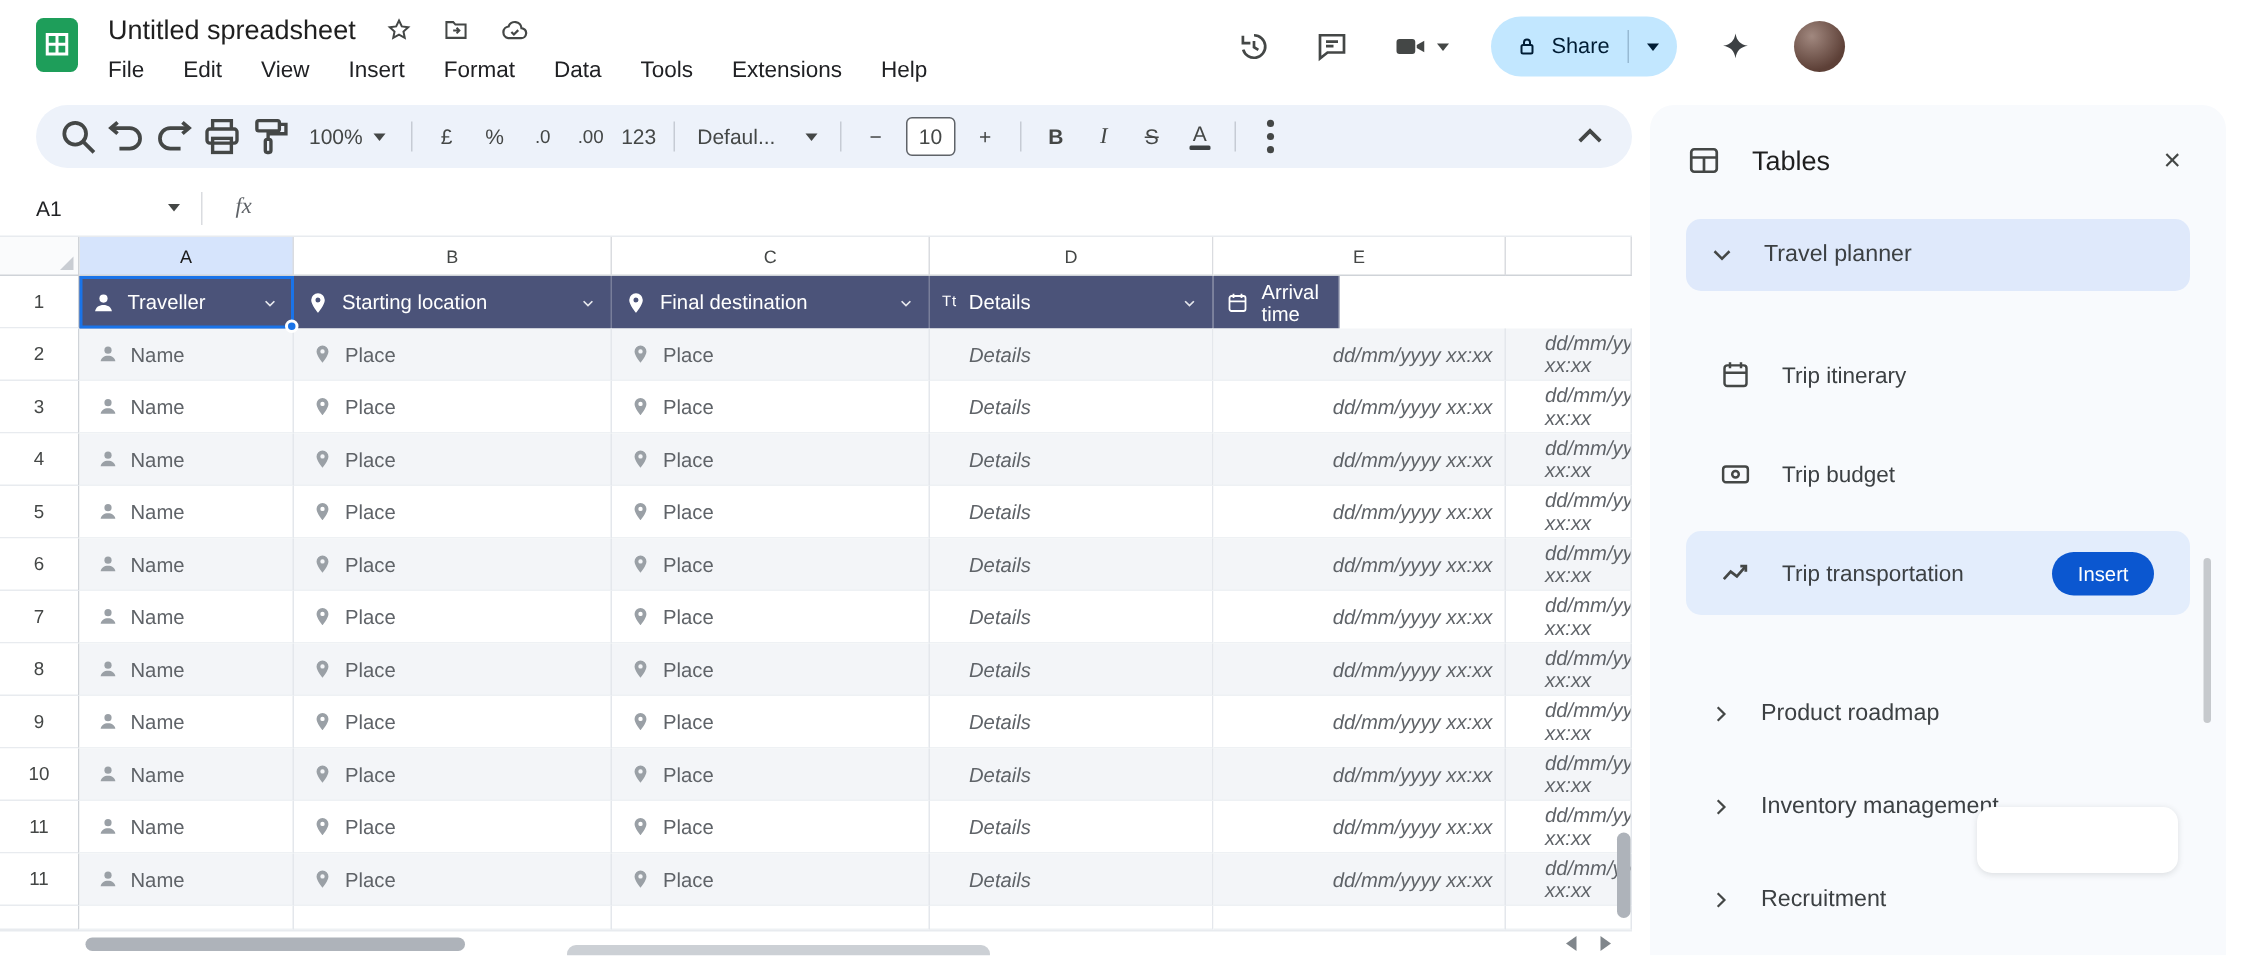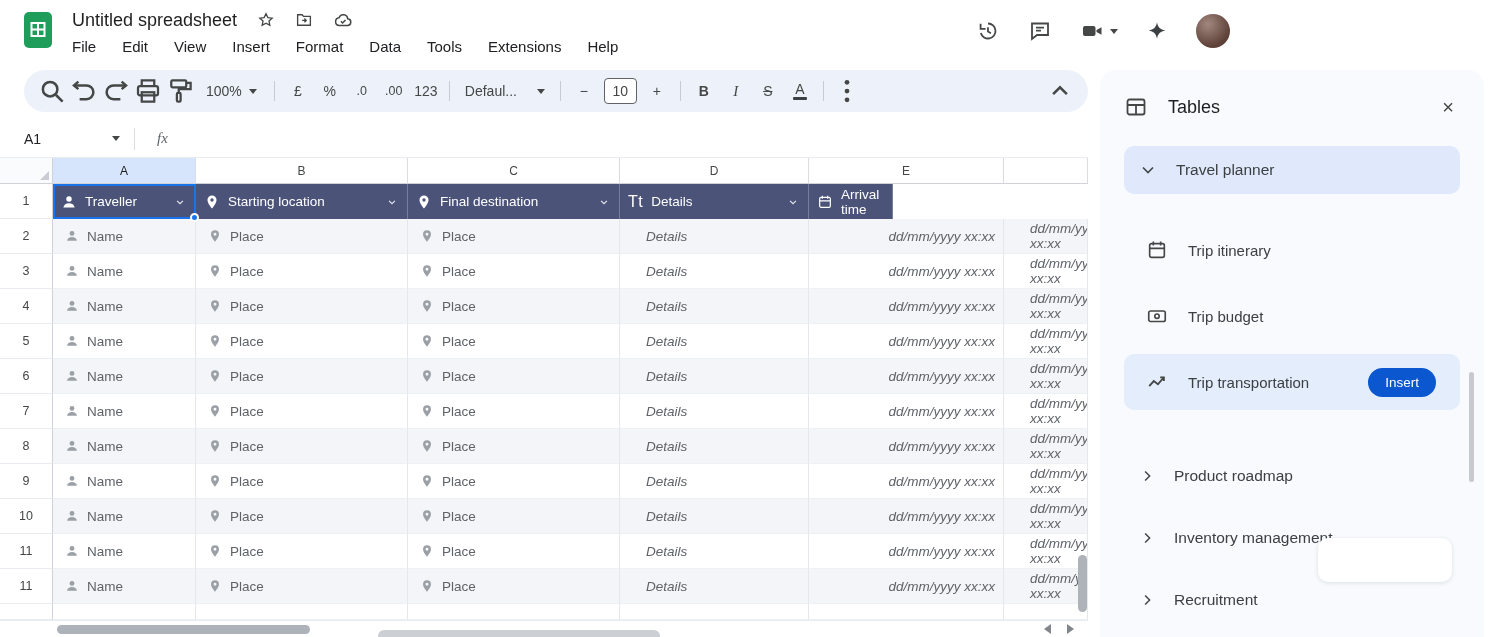--- a/index.html
+++ b/index.html
@@ -64,21 +64,21 @@
   .rowhdr{width:53px;flex:none;display:flex;align-items:center;justify-content:center;border-right:1px solid #cfd3d8;border-bottom:1px solid #e8ebef;color:#444746;font-size:12.5px;background:#fff;cursor:pointer}
   .cell{display:flex;align-items:center;border-right:1px solid #e4e7ec;border-bottom:1px solid #eef1f4;overflow:hidden;color:#5f6368;background:#fff;flex:none;cursor:cell}
   .grow.band .cell{background:#f3f5f8}
   .c-icon{padding-left:12px;gap:8px}
   .c-icon .icon{color:#9aa0a6}
   .c-italic{font-style:italic;padding-left:26px}
   .c-right{justify-content:flex-end;padding-right:8px;padding-left:0}
   .hcell{background:#4b5379;color:#fff;display:flex;align-items:center;padding-left:8px;gap:8px;border-right:1px solid rgba(255,255,255,.25);border-bottom:none;font-size:13.5px;flex:none;cursor:pointer}
   .hcell .icon{color:#fff}
   .hcell .chev{margin-left:auto;margin-right:8px;color:rgba(255,255,255,.85)}
-  .tt{font-size:16px;font-weight:500;letter-spacing:.5px}
+  .tt{font-size:10px;font-weight:500;letter-spacing:.5px}
   .sel-outline{position:absolute;left:53px;top:26px;width:143px;height:35px;border:2px solid #1a73e8;pointer-events:none}
   .sel-handle{position:absolute;left:190px;top:55px;width:9px;height:9px;border-radius:50%;background:#1a73e8;border:2px solid #fff}
 
   
   .hscroll{position:absolute;left:0;top:620px;width:1088px;height:17px;background:#fff;border-top:1px solid #e8ebef}
   .hthumb{position:absolute;left:57px;top:4px;width:253px;height:9px;background:#aeb3ba;border-radius:5px;cursor:grab}
   .harrows{position:absolute;right:14px;top:3px;display:flex;gap:16px;align-items:center}
   .tri-l{width:0;height:0;border-top:5px solid transparent;border-bottom:5px solid transparent;border-right:7px solid #80868b}
   .tri-r{width:0;height:0;border-top:5px solid transparent;border-bottom:5px solid transparent;border-left:7px solid #80868b}
   .vthumb{position:absolute;left:1078px;top:555px;width:9px;height:57px;background:#aeb3ba;border-radius:5px;cursor:grab}
@@ -164,20 +164,31 @@
         </span>
       <span class="cam-group">
         <span class="icon i24">
             <svg viewBox="0 0 24 24" fill="currentColor">
               <rect x="3" y="7" width="12.5" height="10" rx="2"></rect>
               <path d="M16.5 11l5-2.8v7.6l-5-2.8z"></path>
             </svg>
           </span>
         <span class="caret"></span>
       </span>
+      <span class="share-pill">
+        <span class="icon i16">
+            <svg viewBox="0 0 24 24" fill="none" stroke="currentColor" stroke-width="2">
+              <rect x="6.5" y="10.5" width="11" height="8.5" rx="1.5"></rect>
+              <path d="M9 10.5V8a3 3 0 0 1 6 0v2.5"></path>
+            </svg>
+          </span>
+        <span class="share-label">Share</span>
+        <span class="share-sep"></span>
+        <span class="caret share-caret"></span>
+      </span>
       <span class="icon i22" style="color:#3c4043">
           <svg viewBox="0 0 24 24" fill="currentColor">
             <path d="M12 2.5c.9 5.4 3.6 8.1 9 9-5.4.9-8.1 3.6-9 9-.9-5.4-3.6-8.1-9-9 5.4-.9 8.1-3.6 9-9z"></path>
           </svg>
         </span>
       <span class="avatar"></span>
     </div>
   </div>
 
   <div class="toolbar">

